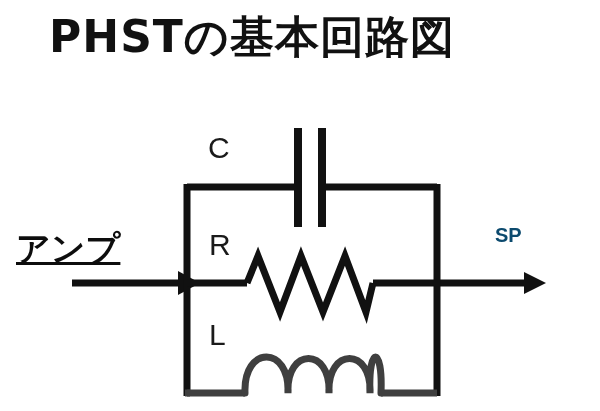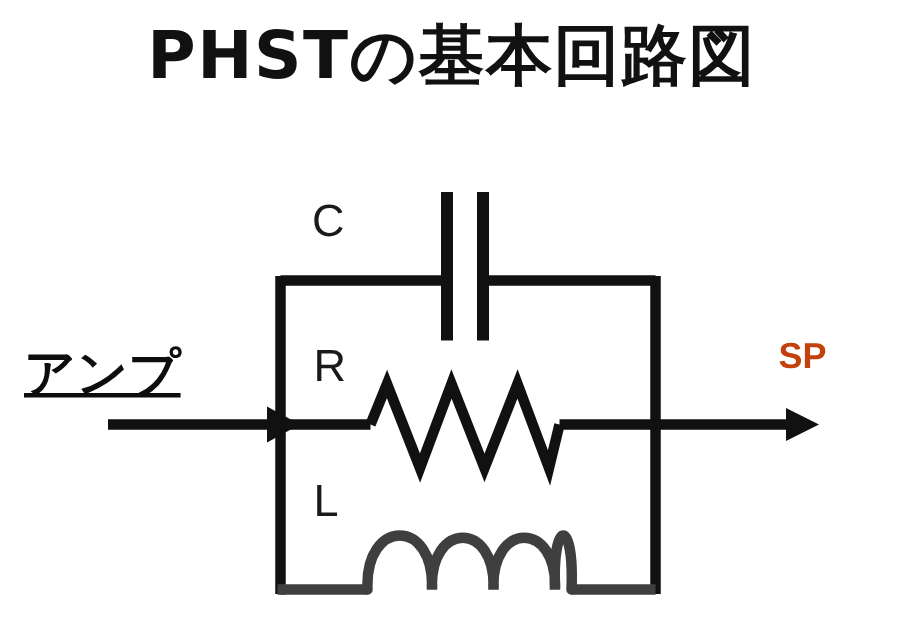--- a/index.html
+++ b/index.html
@@ -15,21 +15,21 @@
     width: 600px;
     height: 411px;
     background: #ffffff;
     overflow: hidden;
   }
   #title {
     position: absolute;
     left: 0;
     top: 8px;
     width: 504px;
-    text-align: right;
+    text-align: center;
     font-size: 44px;
     font-weight: 700;
     letter-spacing: 1px;
     color: #111111;
     font-family: "DejaVu Sans", "Liberation Sans", sans-serif;
     white-space: nowrap;
   }
   #circuit-svg {
     position: absolute;
     left: 0;
@@ -52,25 +52,25 @@
     top: 226px;
     font-size: 34px;
     font-weight: 700;
     color: #0d0d0d;
     font-family: "DejaVu Sans", "Liberation Sans", sans-serif;
     white-space: nowrap;
     text-decoration: underline;
   }
   #label-sp {
     position: absolute;
-    left: 519px;
+    left: 495px;
     top: 224px;
-    font-size: 24px;
+    font-size: 20px;
     font-weight: 700;
-    color: #c2410c;
+    color: #0c4a6e;
     font-family: "Liberation Sans", "DejaVu Sans", sans-serif;
     white-space: nowrap;
   }
 </style>
 </head>
 <body>
 
 <div id="screen">
 
   <div id="title">PHSTの基本回路図</div>

